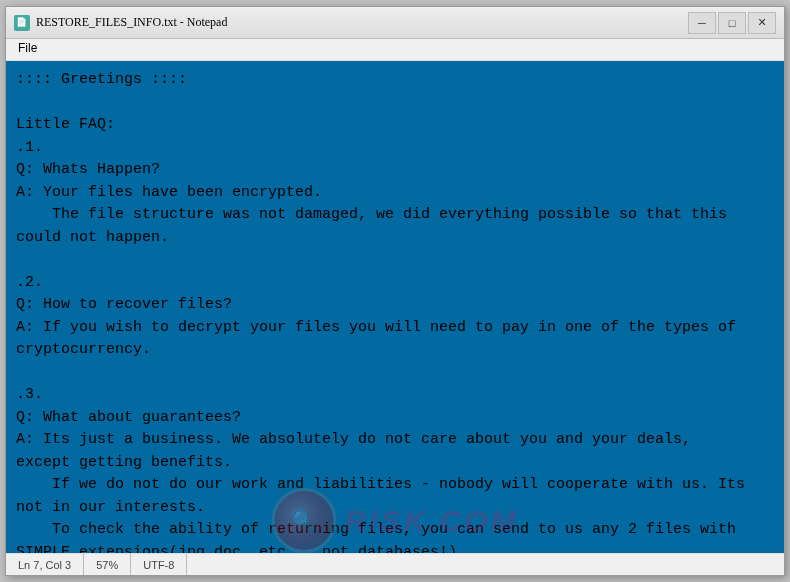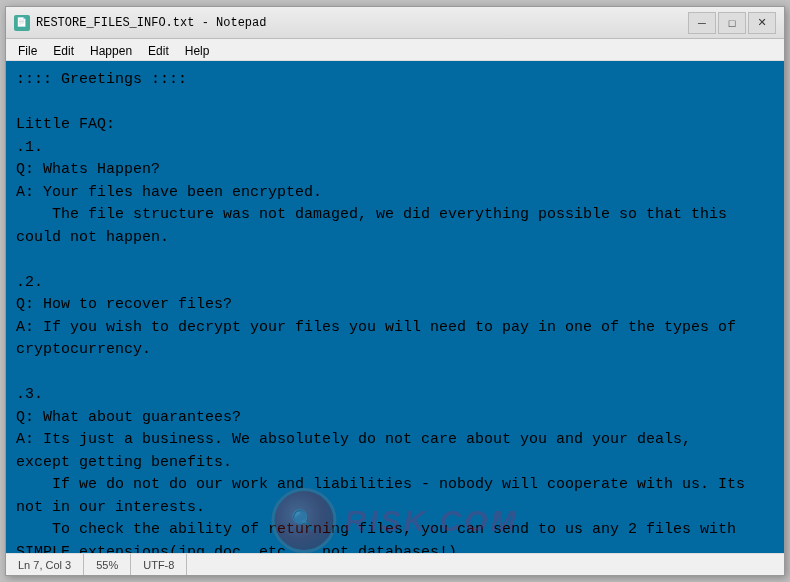--- a/index.html
+++ b/index.html
@@ -47,21 +47,21 @@
       display: flex;
       align-items: center;
       justify-content: center;
       font-size: 10px;
       color: white;
       flex-shrink: 0;
     }
 
     .title-bar-text {
       flex: 1;
-      font-family: Liberation Mono, monospace;
+      font-family: Liberation Serif, serif;
       font-size: 12px;
       color: #000;
     }
 
     .title-bar-controls {
       display: flex;
       gap: 2px;
     }
 
     .title-btn {
@@ -76,24 +76,25 @@
       cursor: pointer;
       font-family: Arial, sans-serif;
       color: #333;
     }
 
     
     .menu-bar {
       height: 22px;
       background: #f0f0f0;
       display: flex;
-      align-items: flex-end;
+      align-items: flex-start;
       padding: 0 4px;
       border-bottom: 1px solid #ddd;
       flex-shrink: 0;
+      flex-direction: column;
     }
 
     .menu-item {
       padding: 2px 8px;
       font-family: 'Segoe UI', Arial, sans-serif;
       font-size: 12px;
       color: #000;
       cursor: pointer;
     }
 
@@ -228,16 +229,16 @@
         <div style="width:65px;height:65px;background:radial-gradient(circle at 40% 40%, #ff6666, #cc0000, #660000);border-radius:50%;border:3px solid #888;display:flex;align-items:center;justify-content:center;">
           <span style="color:white;font-size:20px;font-weight:bold;">🔍</span>
         </div>
         <span style="font-family:Arial,sans-serif;font-size:30px;font-weight:bold;color:#be185d;letter-spacing:3px;font-style:italic;">RISK.COM</span>
       </div>
     </div>
   </div>
 
   <div class="status-bar">
     <div class="status-section">Ln 7, Col 3</div>
-    <div class="status-section">55%</div>
+    <div class="status-section">57%</div>
     <div class="status-section">UTF-8</div>
   </div>
 </div>
 
 </body></html>

